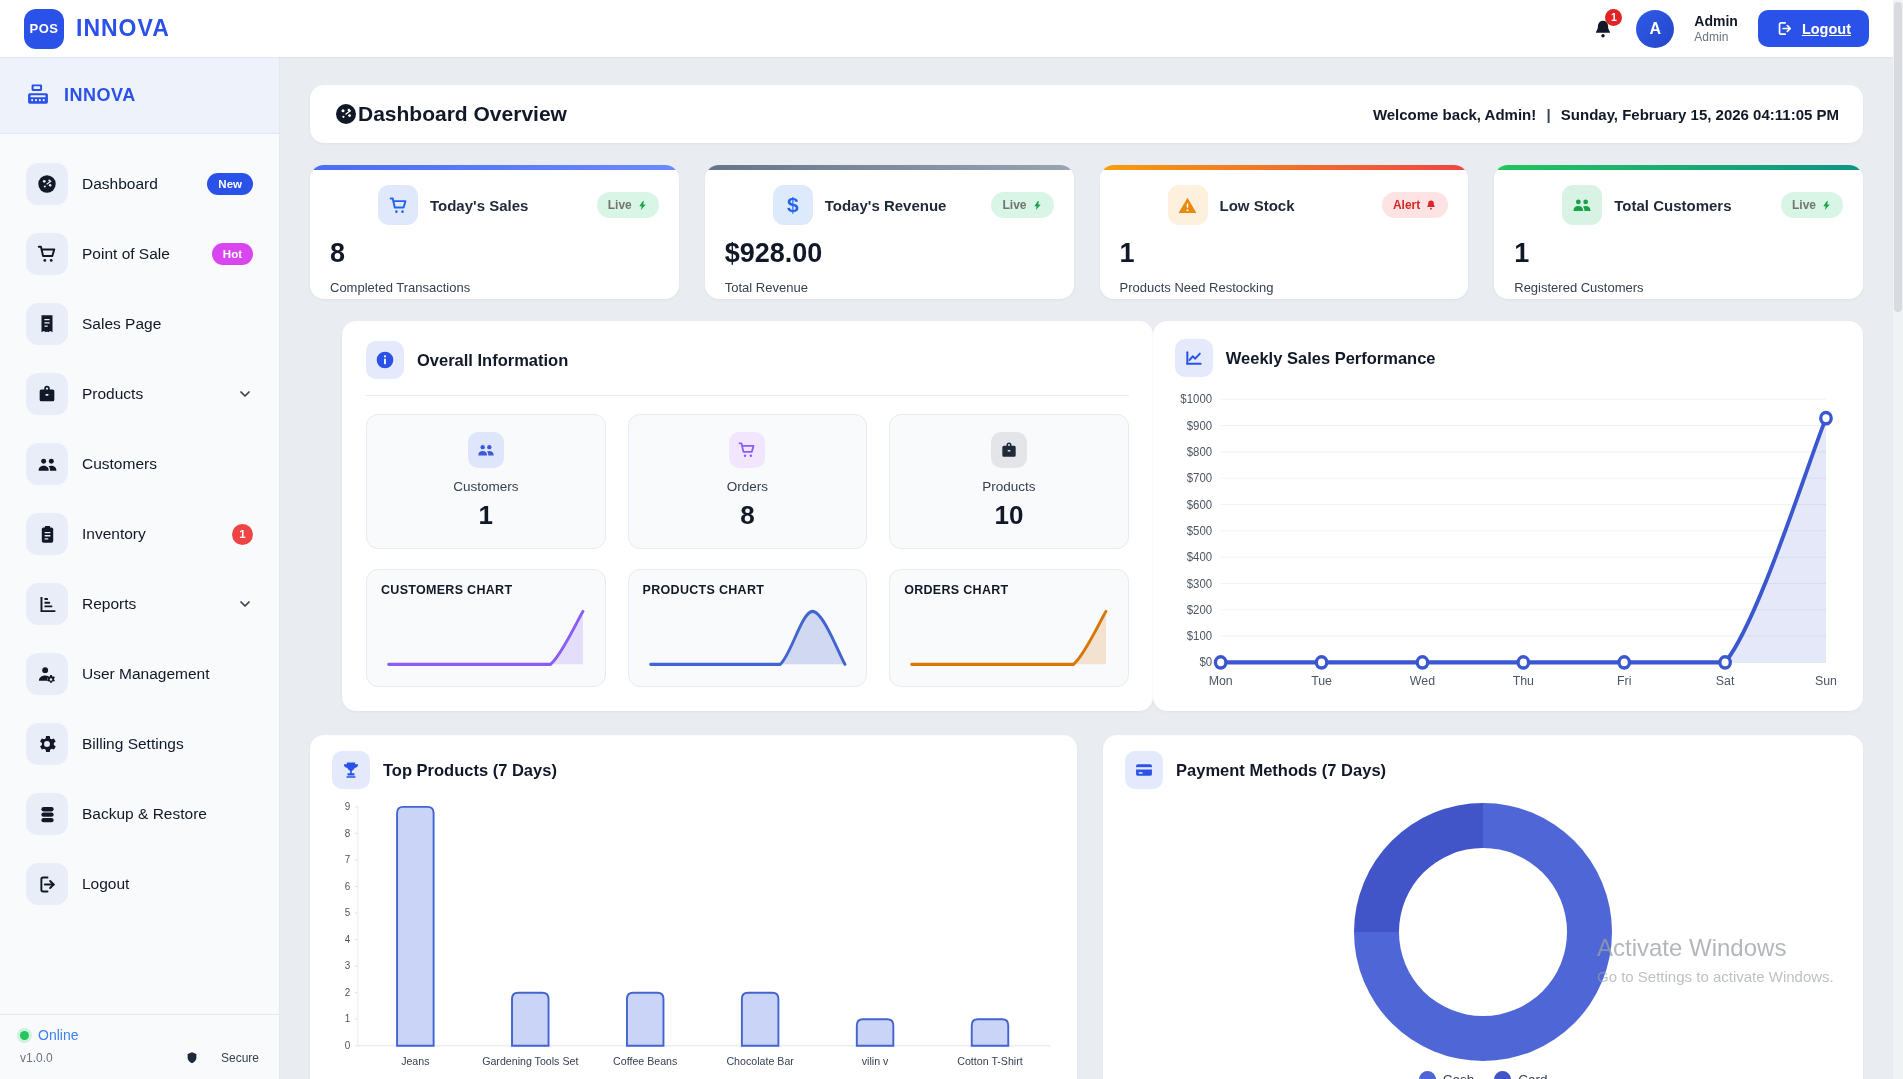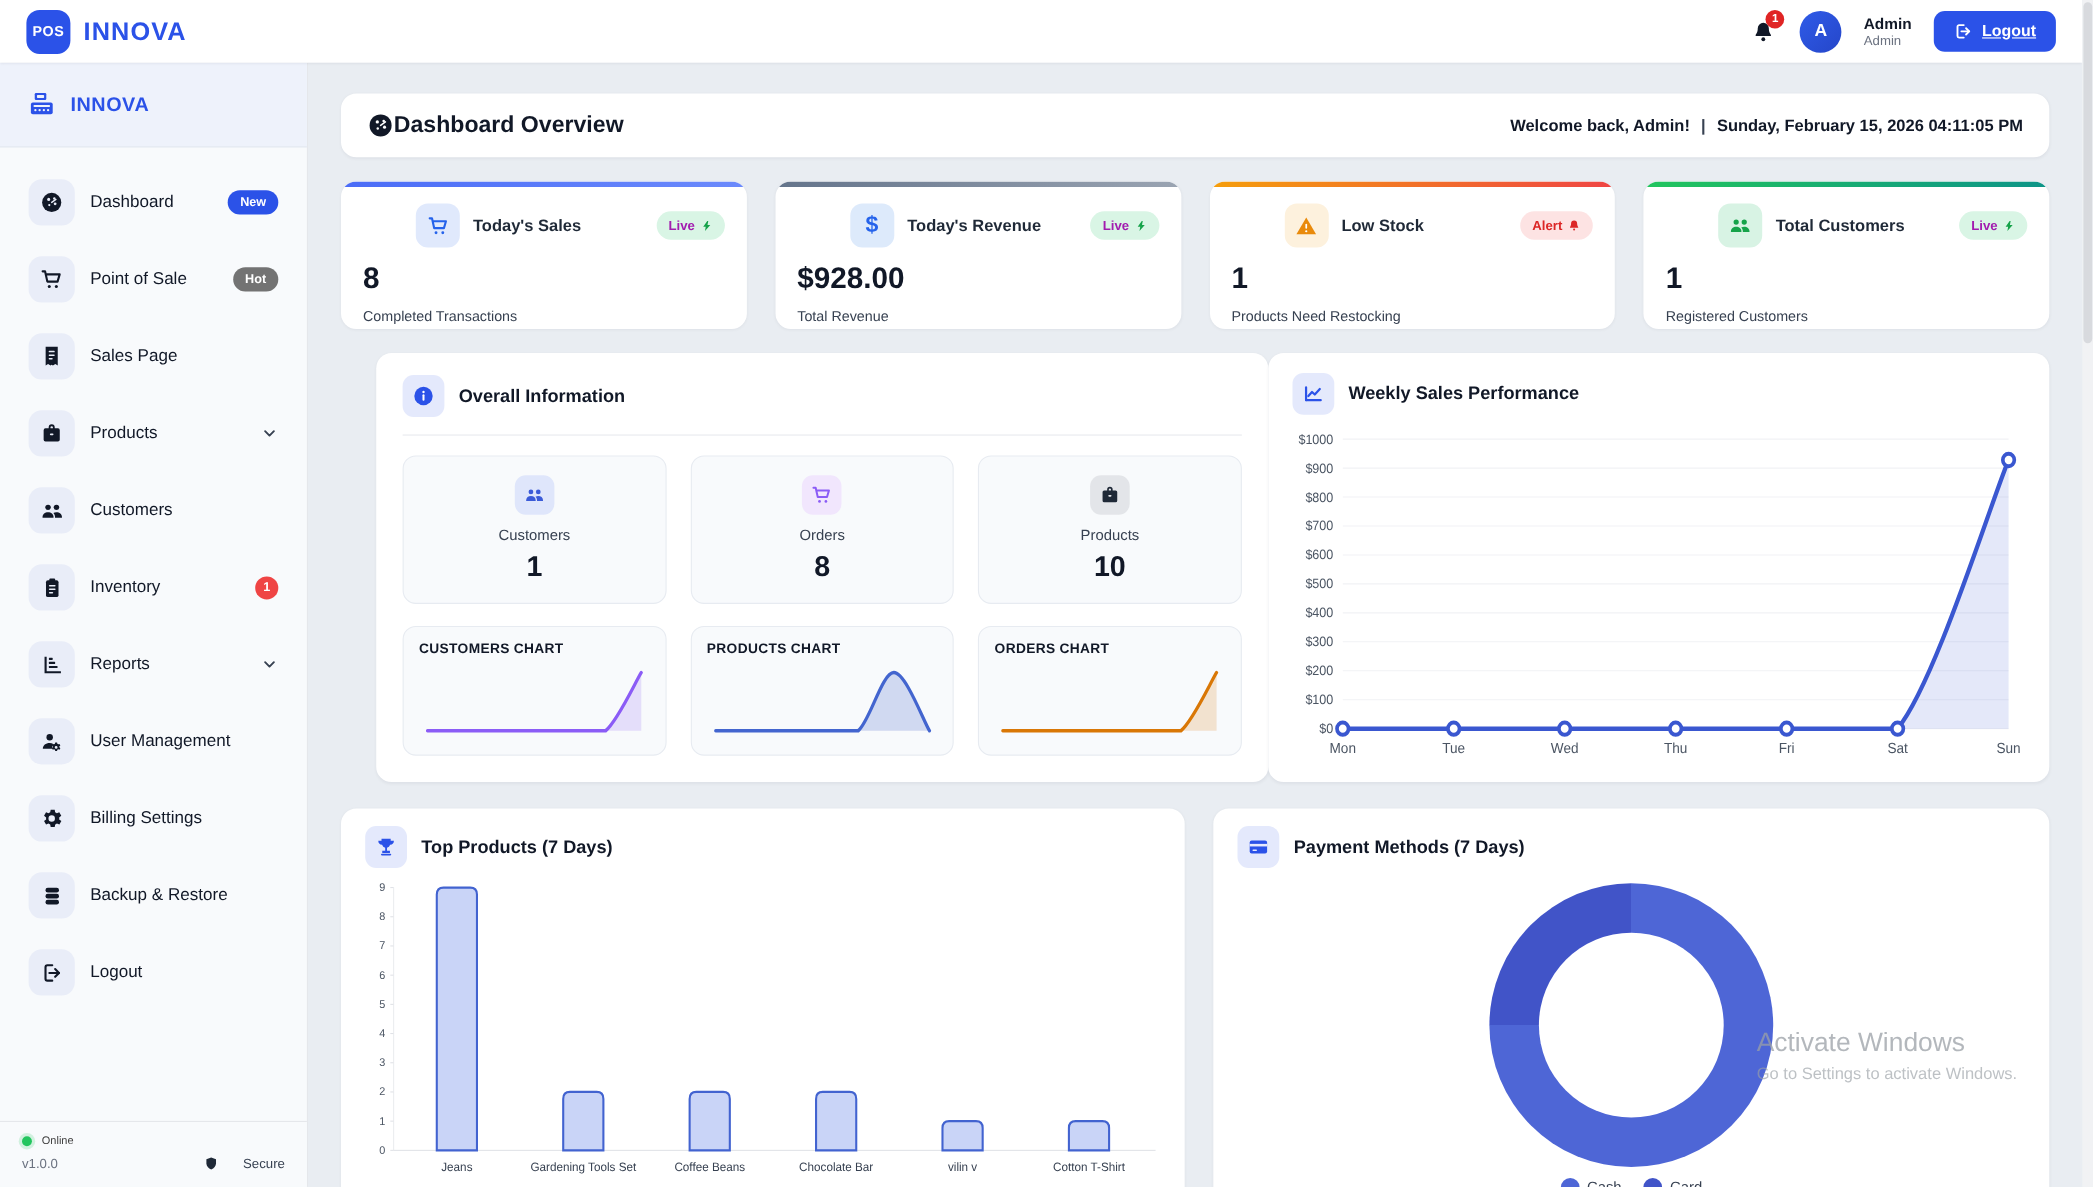--- a/index.html
+++ b/index.html
@@ -33,27 +33,27 @@
   .side-brand { display:flex; align-items:center; gap:12px; padding:24px 24px; background:#eef2fb; border-bottom:1px solid #e3e8f0; }
   .side-brand-name { color:#2b52e8; font-size:18px; font-weight:800; letter-spacing:.5px; }
   .nav { padding:22px 16px 0 16px; }
   .nav-item { display:flex; align-items:center; gap:14px; padding:7px 10px; margin-bottom:14px;
     border-radius:10px; cursor:pointer; }
   .icon-tile { width:42px; height:42px; min-width:42px; border-radius:12px; background:#e9edf8;
     display:flex; align-items:center; justify-content:center; color:#1f2937; }
   .nav-label { font-size:15.5px; font-weight:500; color:#111827; }
   .pill { margin-left:auto; border-radius:999px; padding:5px 11px; font-size:11.5px; font-weight:700; color:#fff; }
   .pill.blue { background:#2b52e8; }
-  .pill.orange { background:#737373; }
+  .pill.orange { background:#d946ef; }
   .dot-badge { margin-left:auto; width:21px; height:21px; border-radius:50%; background:#ef4444; color:#fff;
     font-size:11.5px; font-weight:700; display:flex; align-items:center; justify-content:center; }
   .chev { margin-left:auto; color:#374151; display:flex; }
   .side-footer { position:absolute; bottom:0; left:0; right:0; border-top:1px solid #e5e7eb;
     padding:12px 20px 14px 20px; background:#f8fafc; }
-  .online-row { display:flex; align-items:center; gap:9px; font-size:10px; color:#404040; margin-bottom:8px; }
+  .online-row { display:flex; align-items:center; gap:9px; font-size:14px; color:#3b82f6; margin-bottom:8px; }
   .online-dot { width:9px; height:9px; border-radius:50%; background:#22c55e; box-shadow:0 0 0 3px rgba(34,197,94,.18); }
   .ver-row { display:flex; align-items:center; justify-content:space-between; font-size:12px; color:#6b7280; }
   .secure { display:flex; align-items:center; gap:22px; color:#374151; }
 
   
   .main { position:absolute; top:57px; left:280px; right:10px; bottom:0; background:#e9edf2;
     padding:28px 30px 0 30px; overflow:hidden; }
   .card { background:#fff; border-radius:14px; box-shadow:0 1px 3px rgba(16,24,40,.05); }
 
   .page-head { height:58px; display:flex; align-items:center; justify-content:space-between; padding:0 24px; margin-bottom:22px; }
@@ -62,21 +62,21 @@
   .welcome { font-size:15px; font-weight:600; color:#111827; }
 
   .stats-row { display:grid; grid-template-columns:repeat(4,1fr); gap:26px; margin-bottom:22px; }
   .stat-card { position:relative; overflow:hidden; height:134px; padding:20px 20px 0 20px; }
   .accent { position:absolute; top:0; left:0; right:0; height:5px; }
   .stat-head { display:flex; align-items:center; gap:12px;margin-left:48px; }
   .stat-tile { width:40px; height:40px; min-width:40px; border-radius:11px; display:flex; align-items:center; justify-content:center; }
   .stat-title { font-size:15px; font-weight:600; color:#1f2937; }
   .badge { margin-left:auto; display:flex; align-items:center; gap:5px; border-radius:999px; padding:6px 11px;
     font-size:12px; font-weight:700; }
-  .badge.live { background:#d9f5e5; color:#a21caf; }
+  .badge.live { background:#d9f5e5; color:#737373; }
   .badge.alert { background:#fde3e3; color:#dc2626; }
   .stat-value { font-size:27px; font-weight:700; color:#111827; margin-top:13px; }
   .stat-sub { font-size:13px; color:#374151; margin-top:11px; }
 
   .mid-row { display:flex; margin-bottom:24px; height:390px;padding-left:32px; }
   .overall-card { flex:1.145; padding:20px 24px; }
   .weekly-card { flex:1; padding:18px 22px; display:flex; flex-direction:column; }
   .sect-head { display:flex; align-items:center; gap:13px; }
   .sect-tile { width:38px; height:38px; min-width:38px; border-radius:10px; background:#e4e9fc; display:flex; align-items:center; justify-content:center; }
   .sect-title { font-size:16.5px; font-weight:700; color:#111827; }

